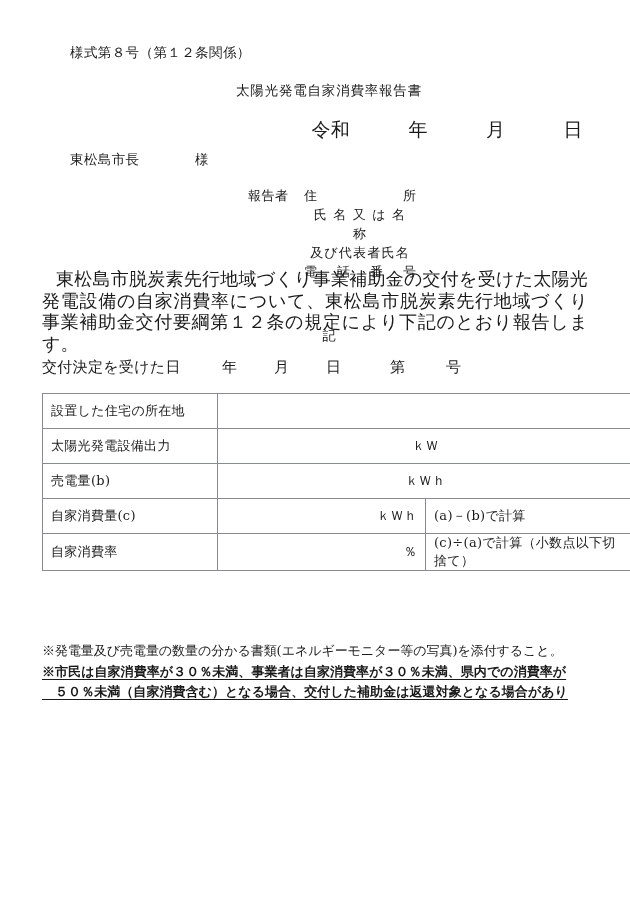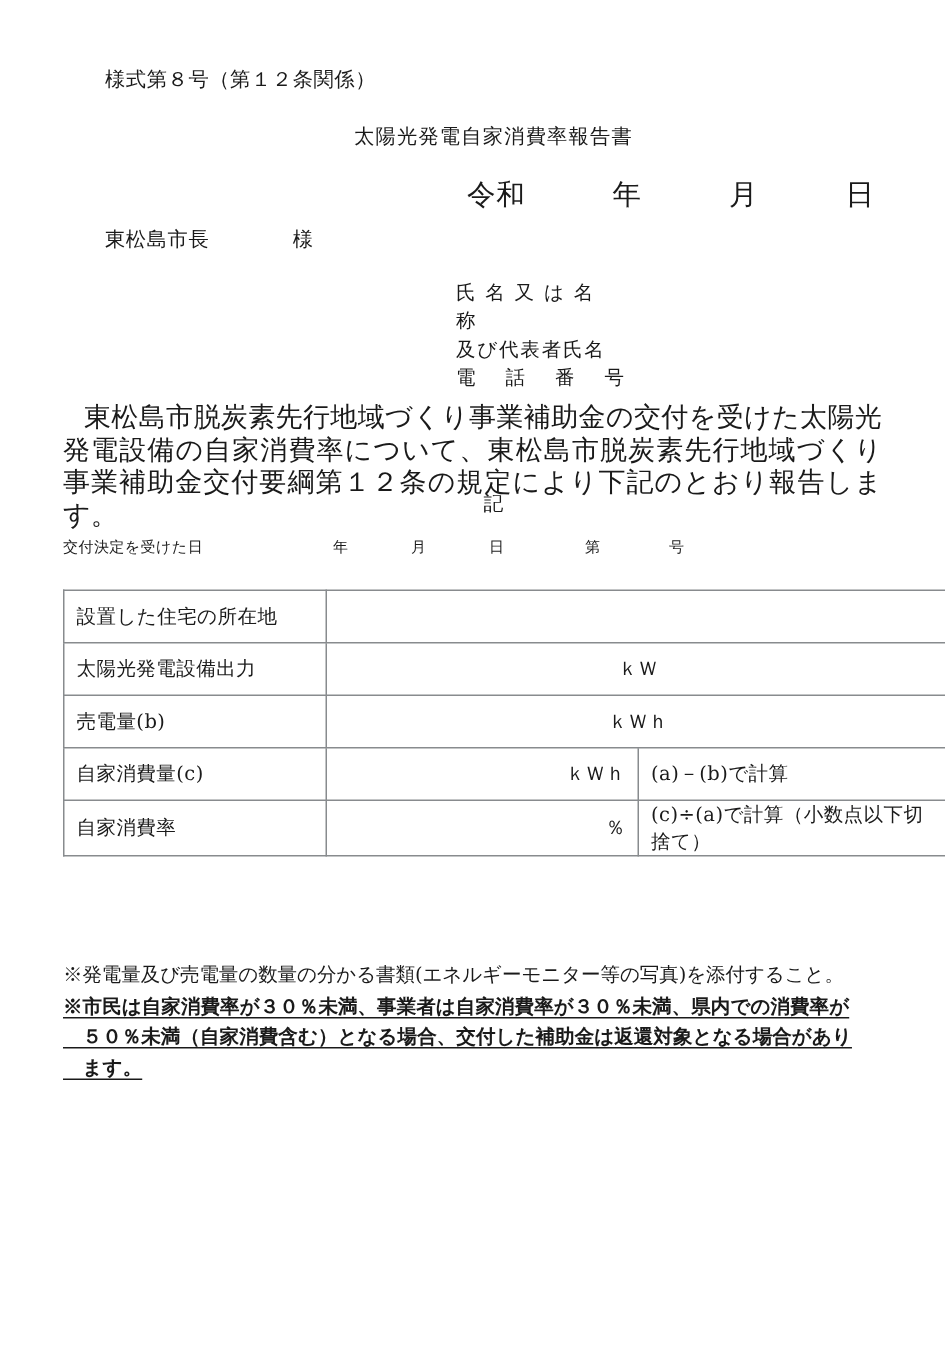--- a/index.html
+++ b/index.html
@@ -63,21 +63,21 @@
   }
   .rep-tag.blank { visibility: hidden; }
   .rep-val {
     width: 112px;
     display: flex;
     justify-content: space-between;
     letter-spacing: 0;
   }
   .rep-val.tight {
     display: block;
-    text-align: left;
+    text-align: center;
     letter-spacing: 1.2px;
   }
 
   
   #body-paragraph {
     position: absolute;
     left: 42px; top: 268px;
     width: 546px;
     font-size: 18px;
     line-height: 21.5px;
@@ -91,21 +91,21 @@
     left: 0; right: 0; top: 327px;
     text-align: center;
     font-size: 13.2px;
   }
 
   
   #decision-line {
     position: absolute;
     left: 42px; top: 358px;
     width: 430px;
-    font-size: 10px;
+    font-size: 15px;
     display: flex;
     letter-spacing: 0.3px;
   }
   #decision-line .dl-label { width: 180px; }
   #decision-line .dl-y { width: 52px; }
   #decision-line .dl-m { width: 52px; }
   #decision-line .dl-d { width: 64px; }
   #decision-line .dl-no { width: 56px; }
 
   
@@ -171,20 +171,27 @@
   <div class="ln jp" id="form-number">様式第８号（第１２条関係）</div>
 
   <div class="ln jp" id="doc-title">太陽光発電自家消費率報告書</div>
 
   <div class="ln jp" id="date-line">令和　　　年　　　月　　　日</div>
 
   <div class="ln jp" id="addressee">東松島市長　　　　様</div>
 
   <div id="reporter-block">
     <div class="rep-row">
+      <span class="rep-tag">報告者</span>
+      <span class="rep-val">
+          <span>住</span>
+          <span>所</span>
+        </span>
+    </div>
+    <div class="rep-row">
       <span class="rep-tag blank">報告者</span>
       <span class="rep-val tight">氏 名 又 は 名 称</span>
     </div>
     <div class="rep-row">
       <span class="rep-tag blank">報告者</span>
       <span class="rep-val tight">及び代表者氏名</span>
     </div>
     <div class="rep-row">
       <span class="rep-tag blank">報告者</span>
       <span class="rep-val">
@@ -234,17 +241,16 @@
         <td class="note-cell">(c)÷(a)で計算（小数点以下切捨て）</td>
       </tr>
     </tbody>
   </table>
 
   <div id="footnotes">
     <span class="fn fn-1">※発電量及び売電量の数量の分かる書類(エネルギーモニター等の写真)を添付すること。</span>
     <span class="fn-2-wrap">
       <span class="fn-2">※市民は自家消費率が３０％未満、事業者は自家消費率が３０％未満、県内での消費率が</span>
       <span class="fn-2">　５０％未満（自家消費含む）となる場合、交付した補助金は返還対象となる場合があり</span>
-      <span class="fn-2" style="width:auto;">　ます。</span>
     </span>
   </div>
 
 </div>
 
 </body></html>

